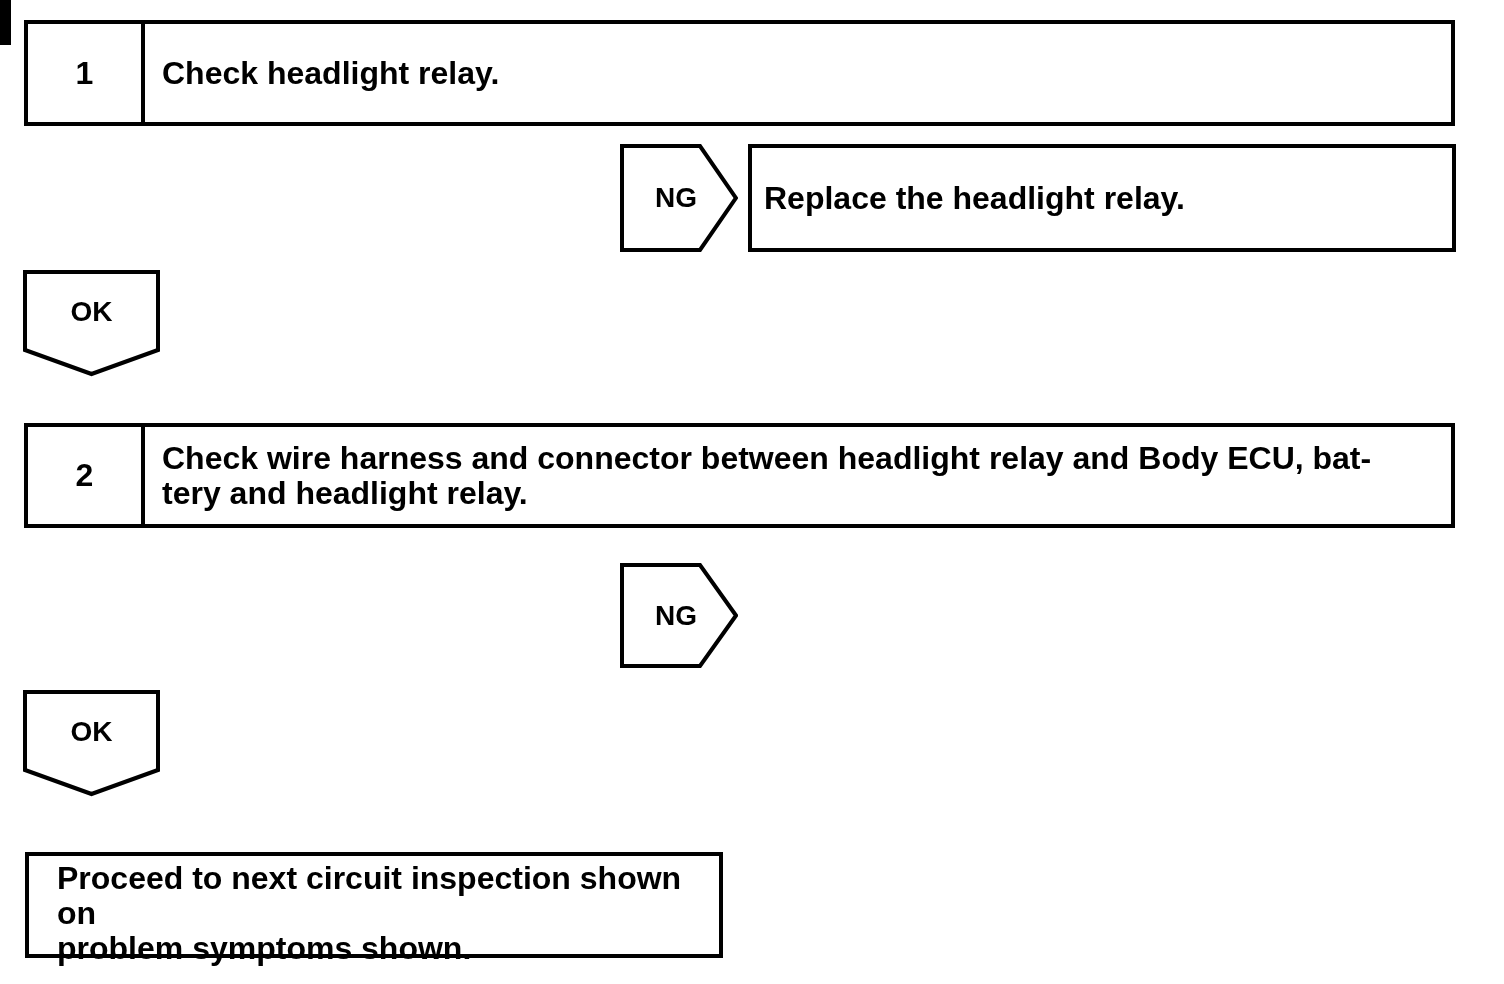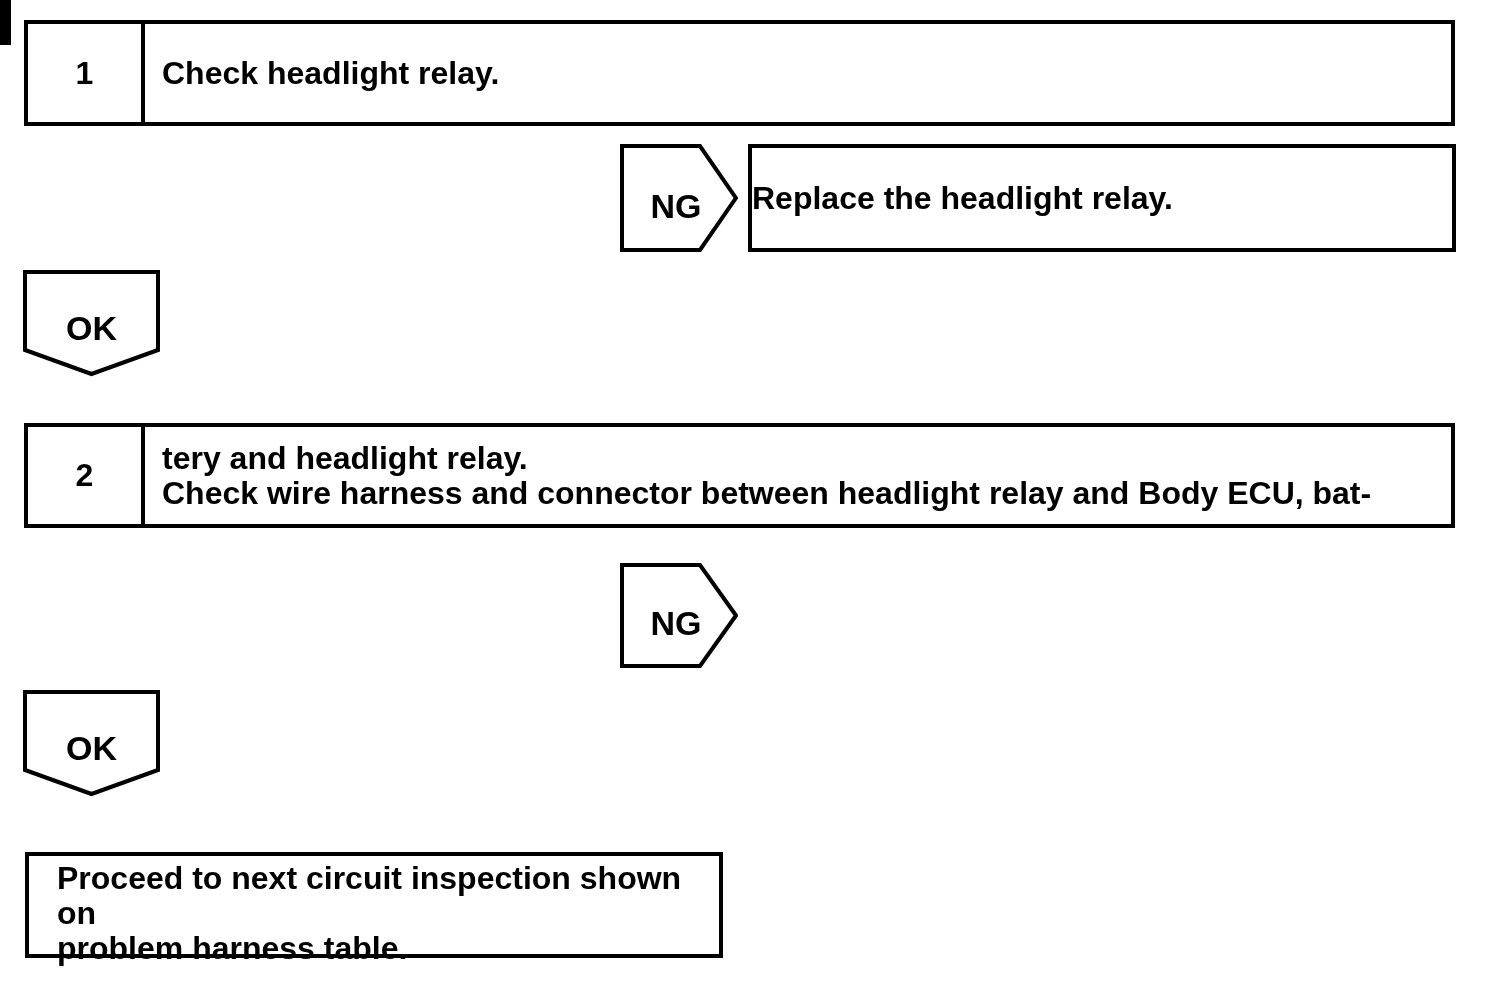--- a/index.html
+++ b/index.html
@@ -29,32 +29,31 @@
   .step-text {
     flex: 1;
     display: flex; flex-direction: column; justify-content: center;
     padding-left: 17px; padding-right: 6px;
     font-size: 32px; line-height: 35px;
   }
   .step-text span { display: block; }
 
   .result-box {
     display: flex; align-items: center;
-    padding-left: 0; padding-right: 6px;
+    padding-left: 12px; padding-right: 6px;
     font-size: 32px; line-height: 35px;
   }
 
   .shape { position: absolute; }
   .shape svg { display: block; }
   .shape polygon { fill: #ffffff; stroke: #000000; stroke-width: 4; stroke-linejoin: miter; }
   .shape-label {
     position: absolute;
     display: flex; align-items: center; justify-content: center;
-    font-size: 34px;
-    margin-top: 16px;
+    font-size: 28px;
   }
   .ng-label { inset: 0; padding-right: 6px; }
   .ok-label { top: 0; left: 0; right: 0; height: 84px; }
 
   .final-box {
     font-size: 32px; line-height: 35px;
     padding: 5px 14px 0 28px;
   }
   .final-box span { display: block; }
 
@@ -87,37 +86,37 @@
   <div class="shape" style="left:23px; top:270px; width:137px; height:107px;">
     <svg width="137" height="107" viewBox="0 0 137 107">
       <polygon points="2,2 135,2 135,80 68.5,104 2,80"></polygon>
     </svg>
     <div class="shape-label ok-label">OK</div>
   </div>
 
   <div class="box step-box" style="left:24px; top:423px; width:1431px; height:105px;">
     <div class="step-num">2</div>
     <div class="step-text">
+      <span>Check wire harness and connector between headlight relay and Body ECU, bat-</span>
       <span>tery and headlight relay.</span>
-      <span>Check wire harness and connector between headlight relay and Body ECU, bat-</span>
     </div>
   </div>
 
   <div class="shape" style="left:620px; top:563px; width:118px; height:105px;">
     <svg width="118" height="105" viewBox="0 0 118 105">
       <polygon points="2,2 80,2 116,52.5 80,103 2,103"></polygon>
     </svg>
     <div class="shape-label ng-label">NG</div>
   </div>
 
   <div class="shape" style="left:23px; top:690px; width:137px; height:107px;">
     <svg width="137" height="107" viewBox="0 0 137 107">
       <polygon points="2,2 135,2 135,80 68.5,104 2,80"></polygon>
     </svg>
     <div class="shape-label ok-label">OK</div>
   </div>
 
   <div class="box final-box" style="left:25px; top:852px; width:698px; height:106px;">
     <span>Proceed to next circuit inspection shown on</span>
-    <span>problem harness table.</span>
+    <span>problem symptoms shown.</span>
   </div>
 
 </div>
 
 </body></html>

